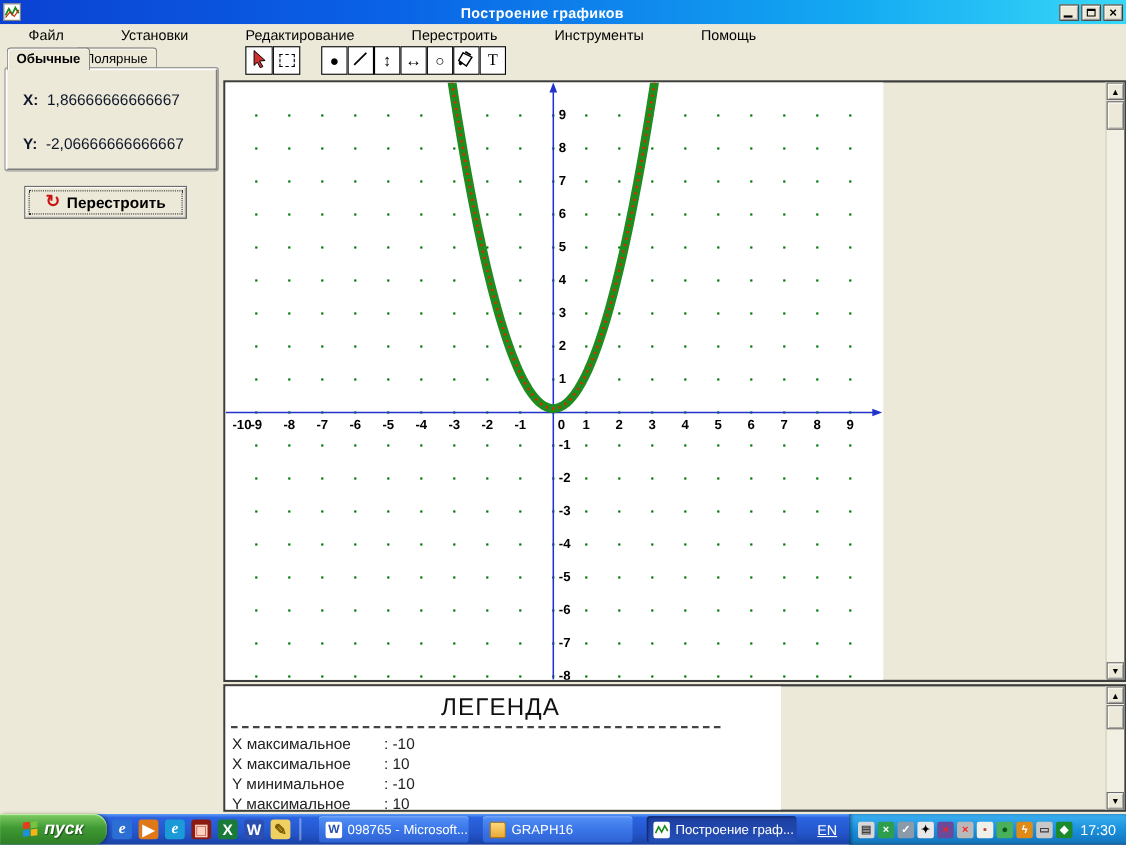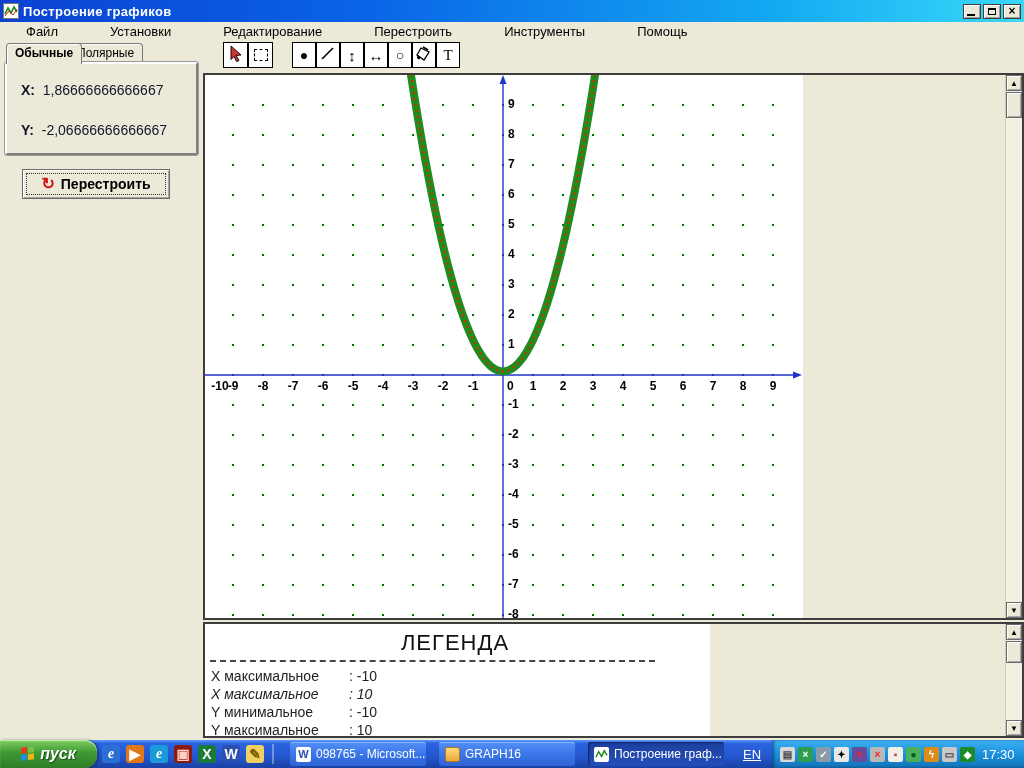--- a/index.html
+++ b/index.html
@@ -3,21 +3,21 @@
 <meta charset="utf-8">
 <style>
   * { margin:0; padding:0; box-sizing:border-box; }
   html,body { width:1024px; height:768px; overflow:hidden; }
   body { font-family:"Liberation Sans", sans-serif; background:#ece9d8; position:relative; }
   #app { position:absolute; inset:0; width:1024px; height:768px; background:#ece9d8; }
 
   
   .titlebar { position:absolute; left:0; top:0; width:1024px; height:22px;
     background:linear-gradient(90deg,#0b41d2 0%,#0a63e6 35%,#13a8f2 75%,#38d8f8 100%);
-    display:flex; align-items:center; padding:0 3px; }
+    display:flex; align-items:center; padding:0 3px;text-align:center; }
   .titlebar .app-ico { width:16px; height:16px; margin-right:4px; background:#fff; border:1px solid #777; display:inline-block; }
   .titlebar .title { color:#fff; font-weight:bold; font-size:13px; flex:1; letter-spacing:.3px; }
   .win-controls { display:flex; gap:2px; }
   .win-btn { width:18px; height:15px; background:#ece9d8; border:1px solid #404040;
     box-shadow:inset 1px 1px 0 #fff, inset -1px -1px 0 #9b9b9b;
     display:flex; align-items:center; justify-content:center; font-size:10px; font-weight:bold; color:#000; position:relative; }
   .glyph-min { position:absolute; left:3px; bottom:2px; width:8px; height:2px; background:#000; }
   .glyph-restore { width:8px; height:7px; border:1px solid #000; border-top-width:2px; background:#ece9d8; }
   .glyph-close { font-size:12px; line-height:10px; font-weight:bold; }
 
@@ -579,21 +579,21 @@
       <span class="sb-btn" style="bottom:0;">▼</span>
     </div>
   </div>
 
   <div class="panel" style="left:203px; top:622px; width:821px; height:116px;">
     <div class="canvas" style="left:0; top:0; width:505px; height:112px;">
       <div class="legend-title">ЛЕГЕНДА</div>
       <div class="legend-sep"></div>
       <div id="legend-lines">
           <div class="legend-line" style="top: 44px;"><span class="ll-lab">X максимальное</span><span>: -10</span></div>
-          <div class="legend-line" style="top: 62px; font-style: italic;"><span class="ll-lab">X максимальное</span><span>: 10</span></div>
+          <div class="legend-line" style="top: 62px;"><span class="ll-lab">X максимальное</span><span>: 10</span></div>
           <div class="legend-line" style="top: 80px;"><span class="ll-lab">Y минимальное</span><span>: -10</span></div>
           <div class="legend-line" style="top: 98px;"><span class="ll-lab">Y максимальное</span><span>: 10</span></div>
         </div>
     </div>
     <div class="scrollbar" style="right:0; top:0; height:112px;">
       <span class="sb-btn" style="top:0;">▲</span>
       <span class="sb-thumb" style="top:17px; height:22px;"></span>
       <span class="sb-btn" style="bottom:0;">▼</span>
     </div>
   </div>

